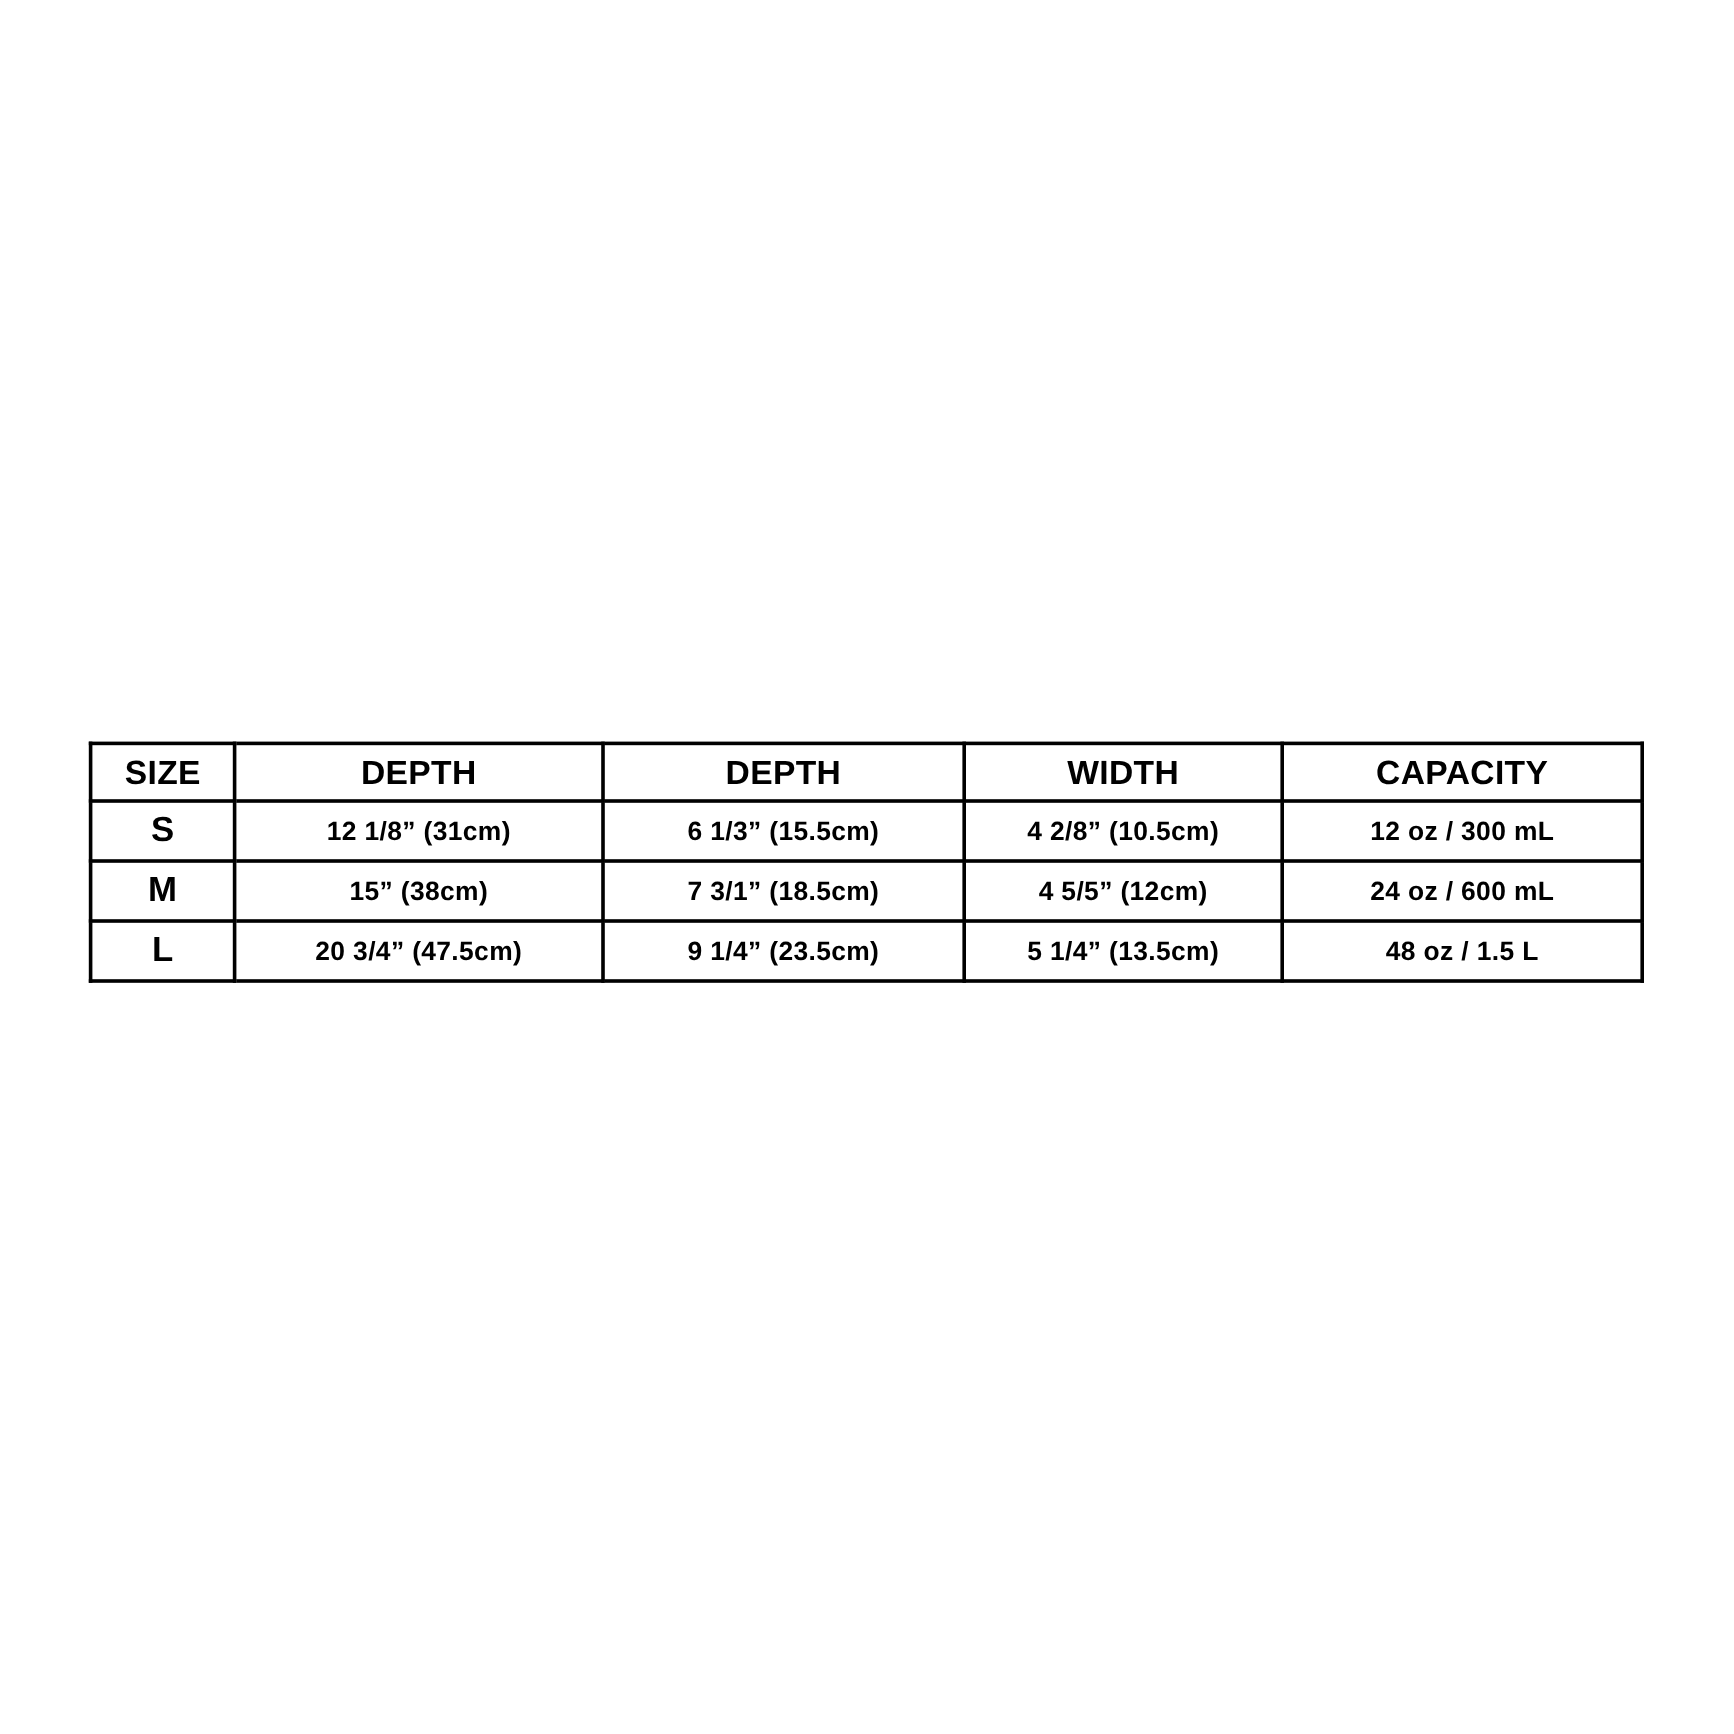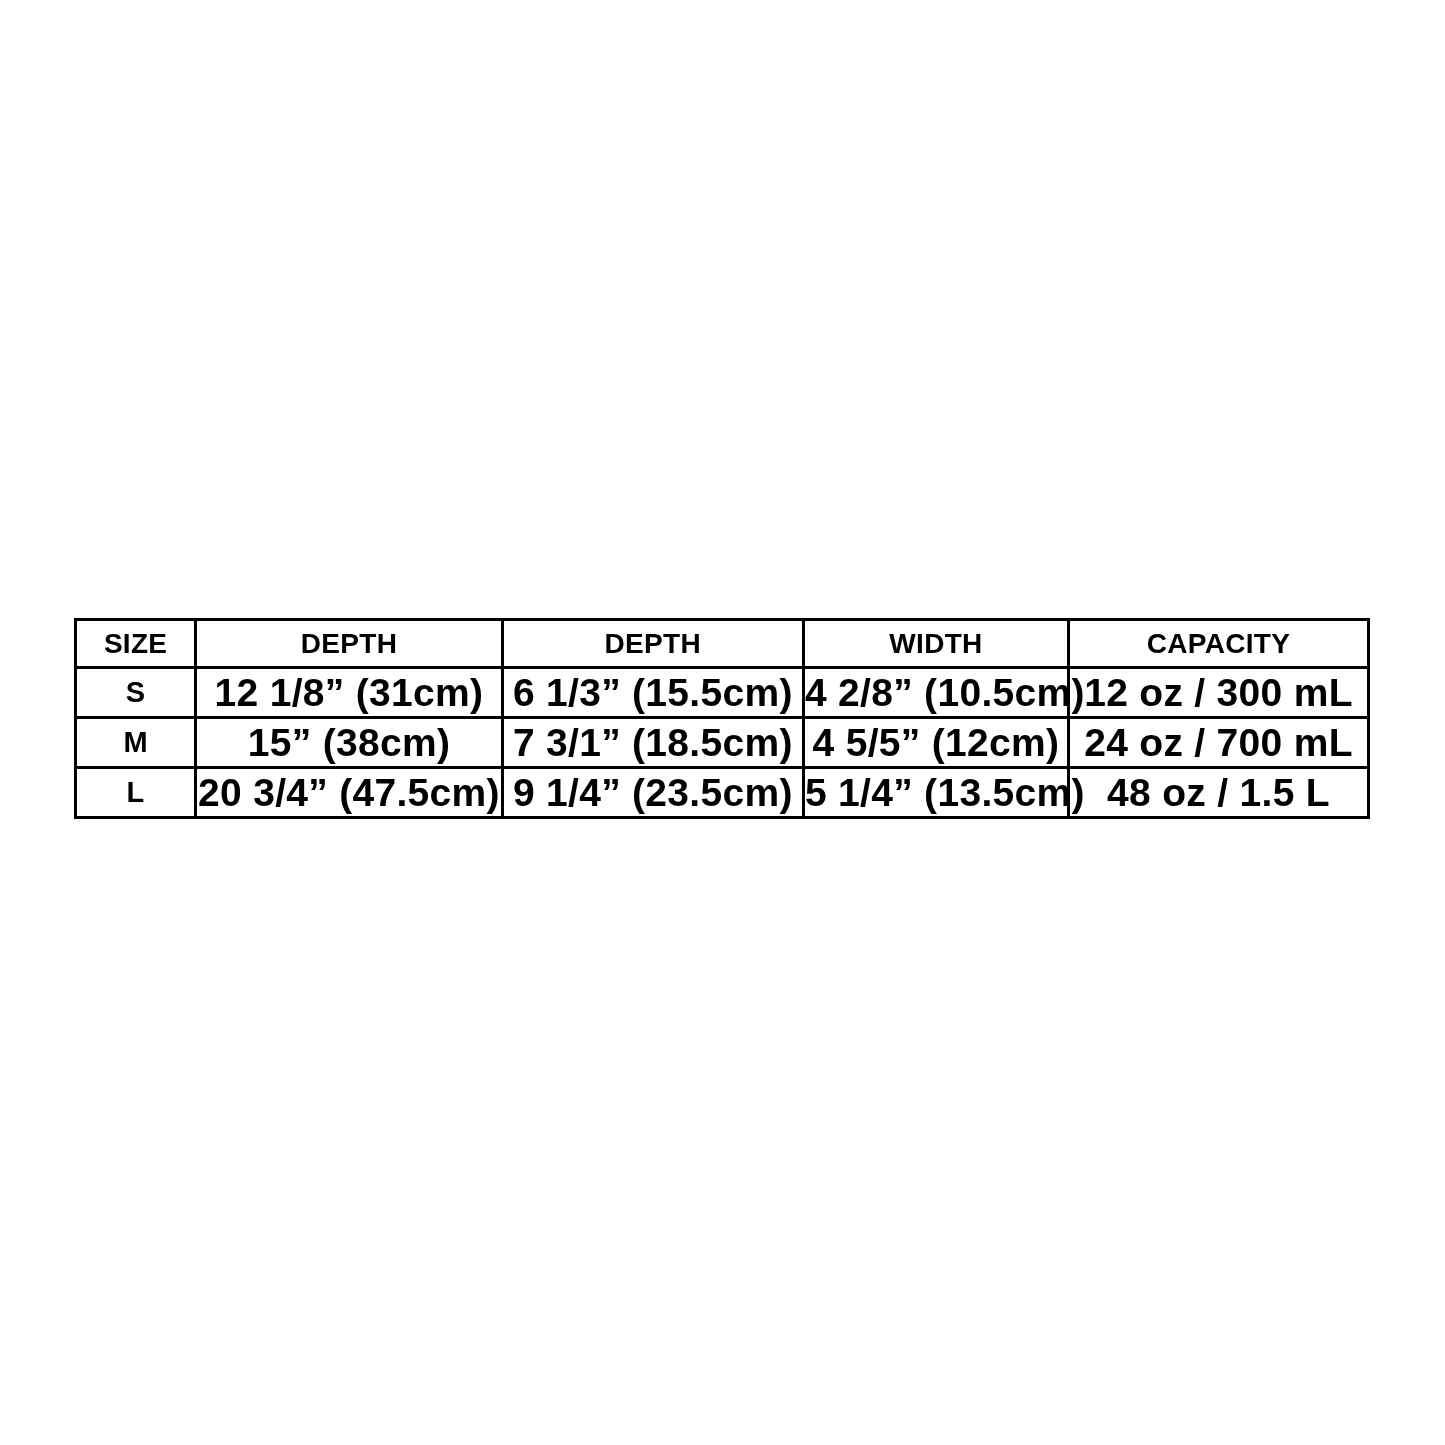--- a/index.html
+++ b/index.html
@@ -41,21 +41,21 @@
   table.size-table col.c-height { width: 20.5%; }
   table.size-table col.c-capacity { width: 23.2%; }
 
   table.size-table th,
   table.size-table td {
     border: 3px solid #000000;
     text-align: center;
     vertical-align: middle;
     padding: 0;
     height: 47px;
-    font-size: 39px;
+    font-size: 22px;
     font-weight: bold;
     letter-spacing: 0.3px;
     line-height: 1;
     white-space: nowrap;
   }
   table.size-table thead th {
     font-size: 28px;
     height: 45px;
   }
   table.size-table tbody td.cell-size {
@@ -90,21 +90,21 @@
           <td>12 1/8” (31cm)</td>
           <td>6 1/3” (15.5cm)</td>
           <td>4 2/8” (10.5cm)</td>
           <td>12 oz / 300 mL</td>
         </tr>
         <tr>
           <td class="cell-size">M</td>
           <td>15” (38cm)</td>
           <td>7 3/1” (18.5cm)</td>
           <td>4 5/5” (12cm)</td>
-          <td>24 oz / 700 mL</td>
+          <td>24 oz / 600 mL</td>
         </tr>
         <tr>
           <td class="cell-size">L</td>
           <td>20 3/4” (47.5cm)</td>
           <td>9 1/4” (23.5cm)</td>
           <td>5 1/4” (13.5cm)</td>
           <td>48 oz / 1.5 L</td>
         </tr>
       </tbody>
     </table>

